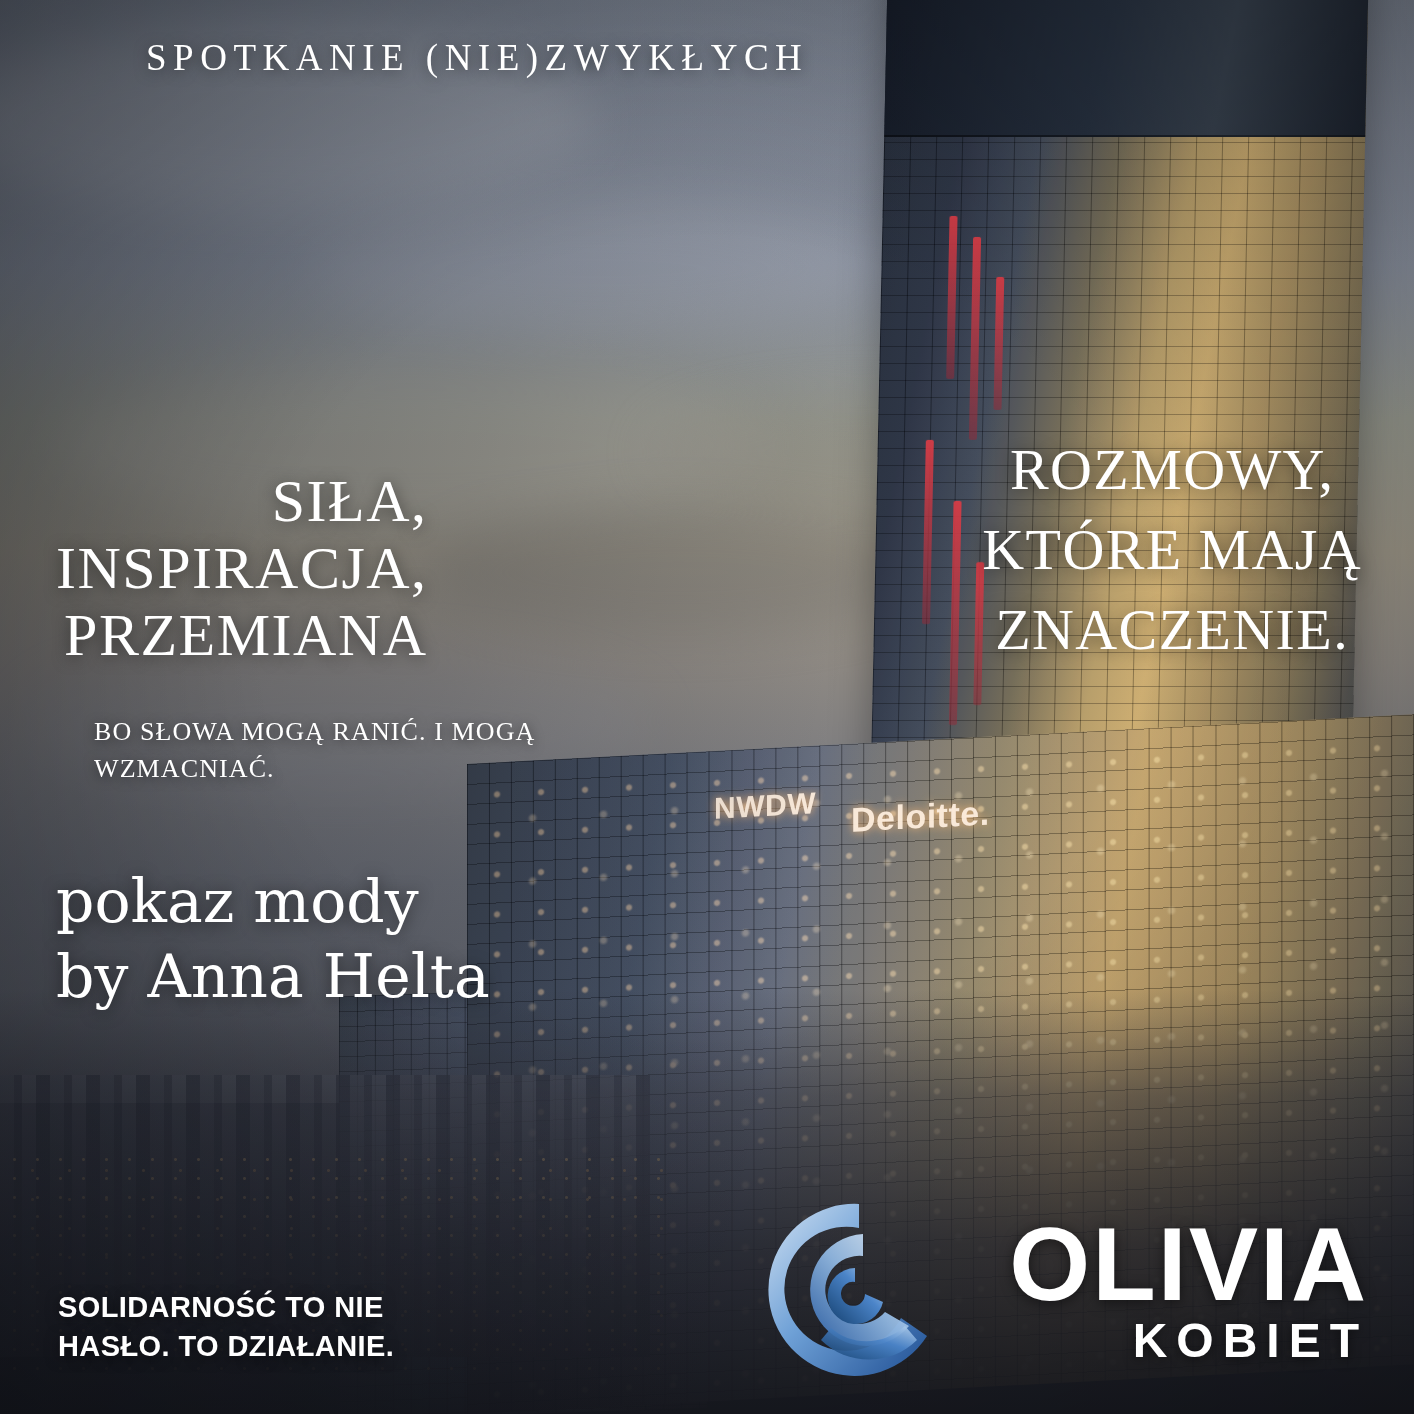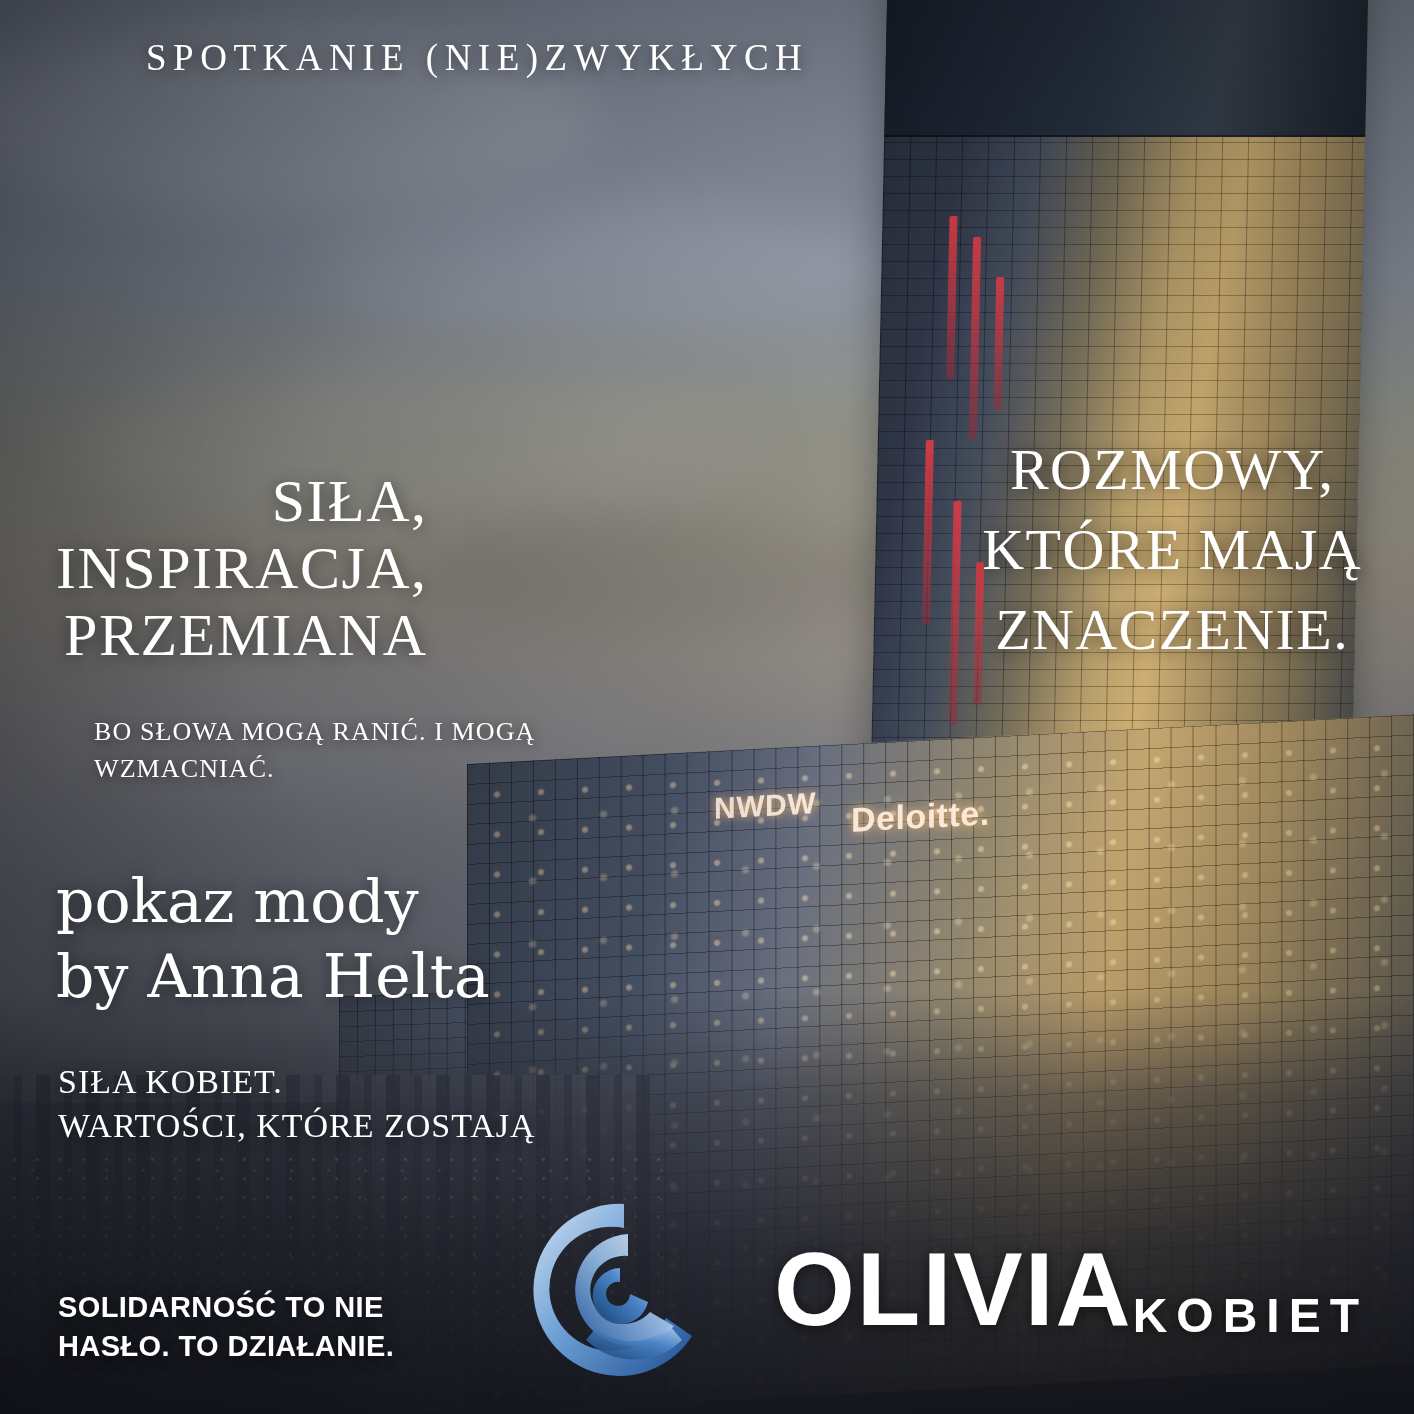--- a/index.html
+++ b/index.html
@@ -278,21 +278,21 @@
     position: absolute;
     right: 46px;
     bottom: 24px;
     display: flex;
     align-items: center;
     gap: 18px;
   }
   .logo-mark { width: 200px; height: 200px; flex: none; }
   .logo-text {
     display: flex;
-    flex-direction: row;
+    flex-direction: column;
     align-items: flex-start;
     line-height: .92;
     margin-left: 32px;
   }
   .logo-main {
     font-family: "Liberation Sans", sans-serif;
     font-weight: 700;
     font-size: 104px;
     letter-spacing: 2px;
     color: #fff;
@@ -354,22 +354,20 @@
   </div>
 
   <div class="txt kicker">SPOTKANIE (NIE)ZWYKŁYCH</div>
 
   <div class="txt pillars" style="white-space: pre-line; text-align: right;">SIŁA,
 INSPIRACJA,
 PRZEMIANA</div>
   <div class="txt subline">BO SŁOWA MOGĄ RANIĆ. I MOGĄ WZMACNIAĆ.</div>
   <div class="txt show" style="white-space: pre-line;">pokaz mody
 by Anna Helta</div>
-  <div class="txt values" style="white-space: pre-line;">SIŁA KOBIET.
-WARTOŚCI, KTÓRE ZOSTAJĄ</div>
   <div class="txt solidarity">SOLIDARNOŚĆ TO NIE HASŁO. TO DZIAŁANIE.</div>
   <div class="txt talks" style="white-space: pre-line;">ROZMOWY,
 KTÓRE MAJĄ
 ZNACZENIE.</div>
 
   <div class="logo">
     <span class="logo-mark">
       <svg viewBox="0 0 200 200" width="200" height="200" aria-hidden="true">
         <defs>
           <linearGradient id="g1" x1="0" y1="0" x2="1" y2="1">

